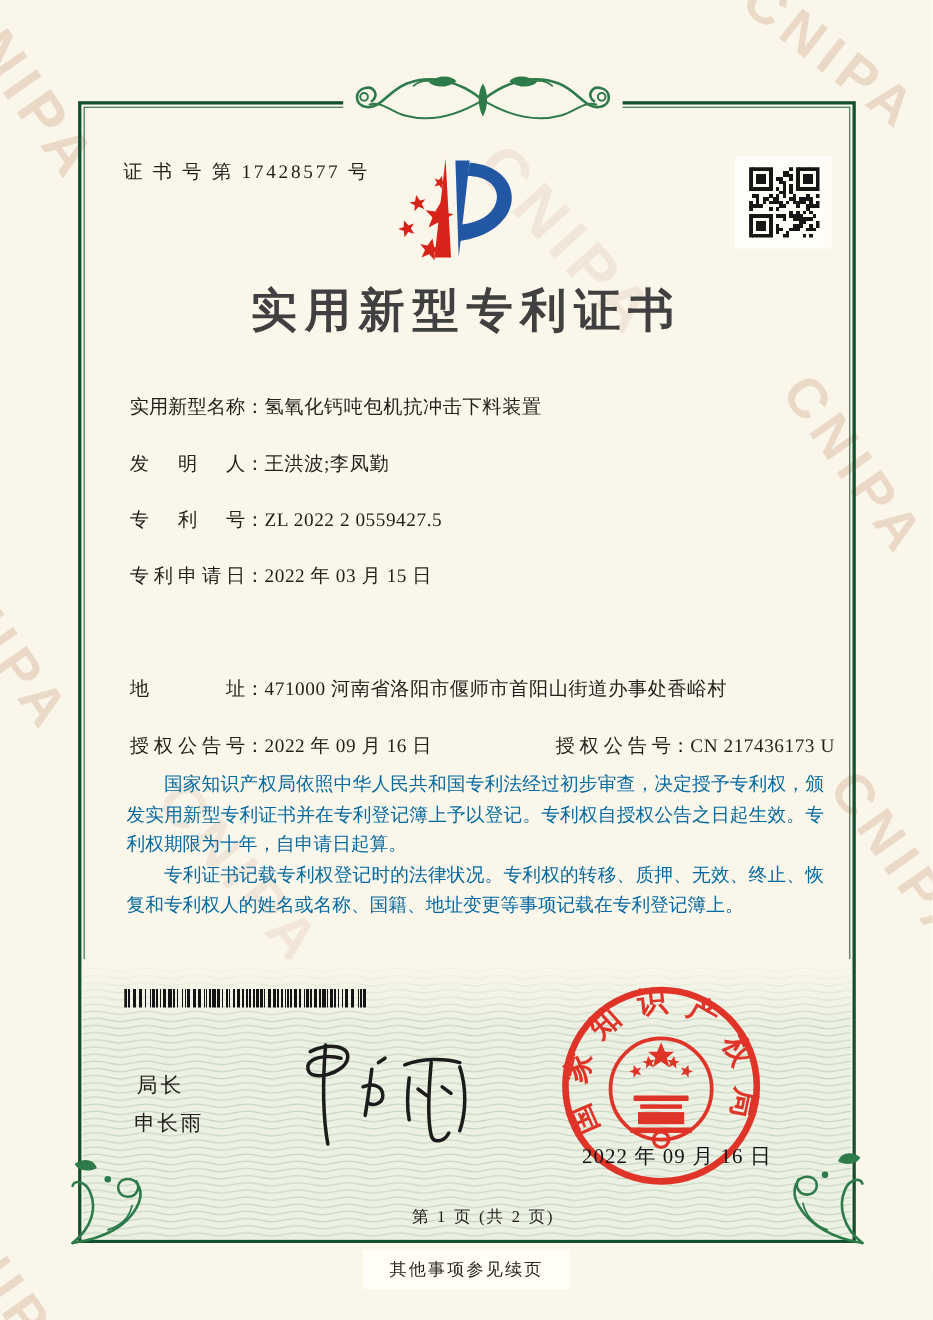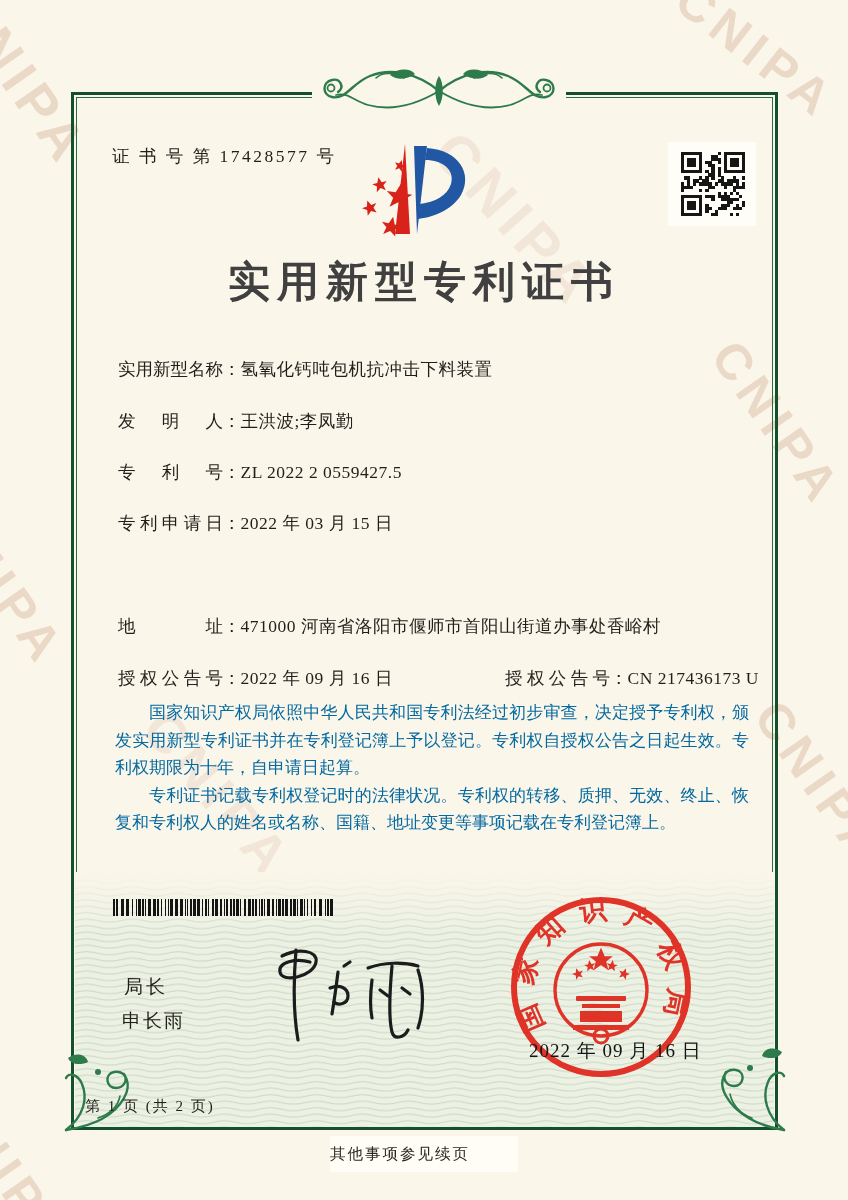--- a/index.html
+++ b/index.html
@@ -52,24 +52,24 @@
   
   .barcode{ position:absolute; left:113px; top:899px; z-index:2; }
   .director-title{ position:absolute; left:124px; top:974px; font-size:19px; letter-spacing:3px; z-index:2;}
   .director-name{ position:absolute; left:122px; top:1008px; font-size:19px; letter-spacing:2px; z-index:2;}
   .signature{ position:absolute; left:252px; top:944px; z-index:2; }
   .seal{ position:absolute; left:510px; top:896px; z-index:2; }
   .seal-date{
     position:absolute; left:529px; top:1038px; width:150px; z-index:3;
     font-size:19px; letter-spacing:1px; color:#141414; white-space:nowrap;
   }
-  .page-no{ position:absolute; left:85px; top:1097px; width:707px; text-align:left; font-size:15px; letter-spacing:2px; z-index:2;}
+  .page-no{ position:absolute; left:60px; top:1097px; width:707px; text-align:center; font-size:15px; letter-spacing:2px; z-index:2;padding-left:26px;}
   .note-box{
     position:absolute; left:330px; top:1136px; width:188px; height:36px; z-index:2;
-    background:#fffdf6; display:flex; align-items:center; 
+    background:#fffdf6; display:flex; align-items:center; justify-content:center;
     font-size:15.5px; letter-spacing:2px; color:#2a2620;font-family:Liberation Mono, monospace;
   }
   .ornament{ position:absolute; z-index:2; pointer-events:none; }
 </style>
 </head>
 <body>
 
 <div class="page">
 
   <div class="wm" style="left:-12px; top:-22px; font-size:54px; transform:rotate(55deg);">CNIPA</div>

